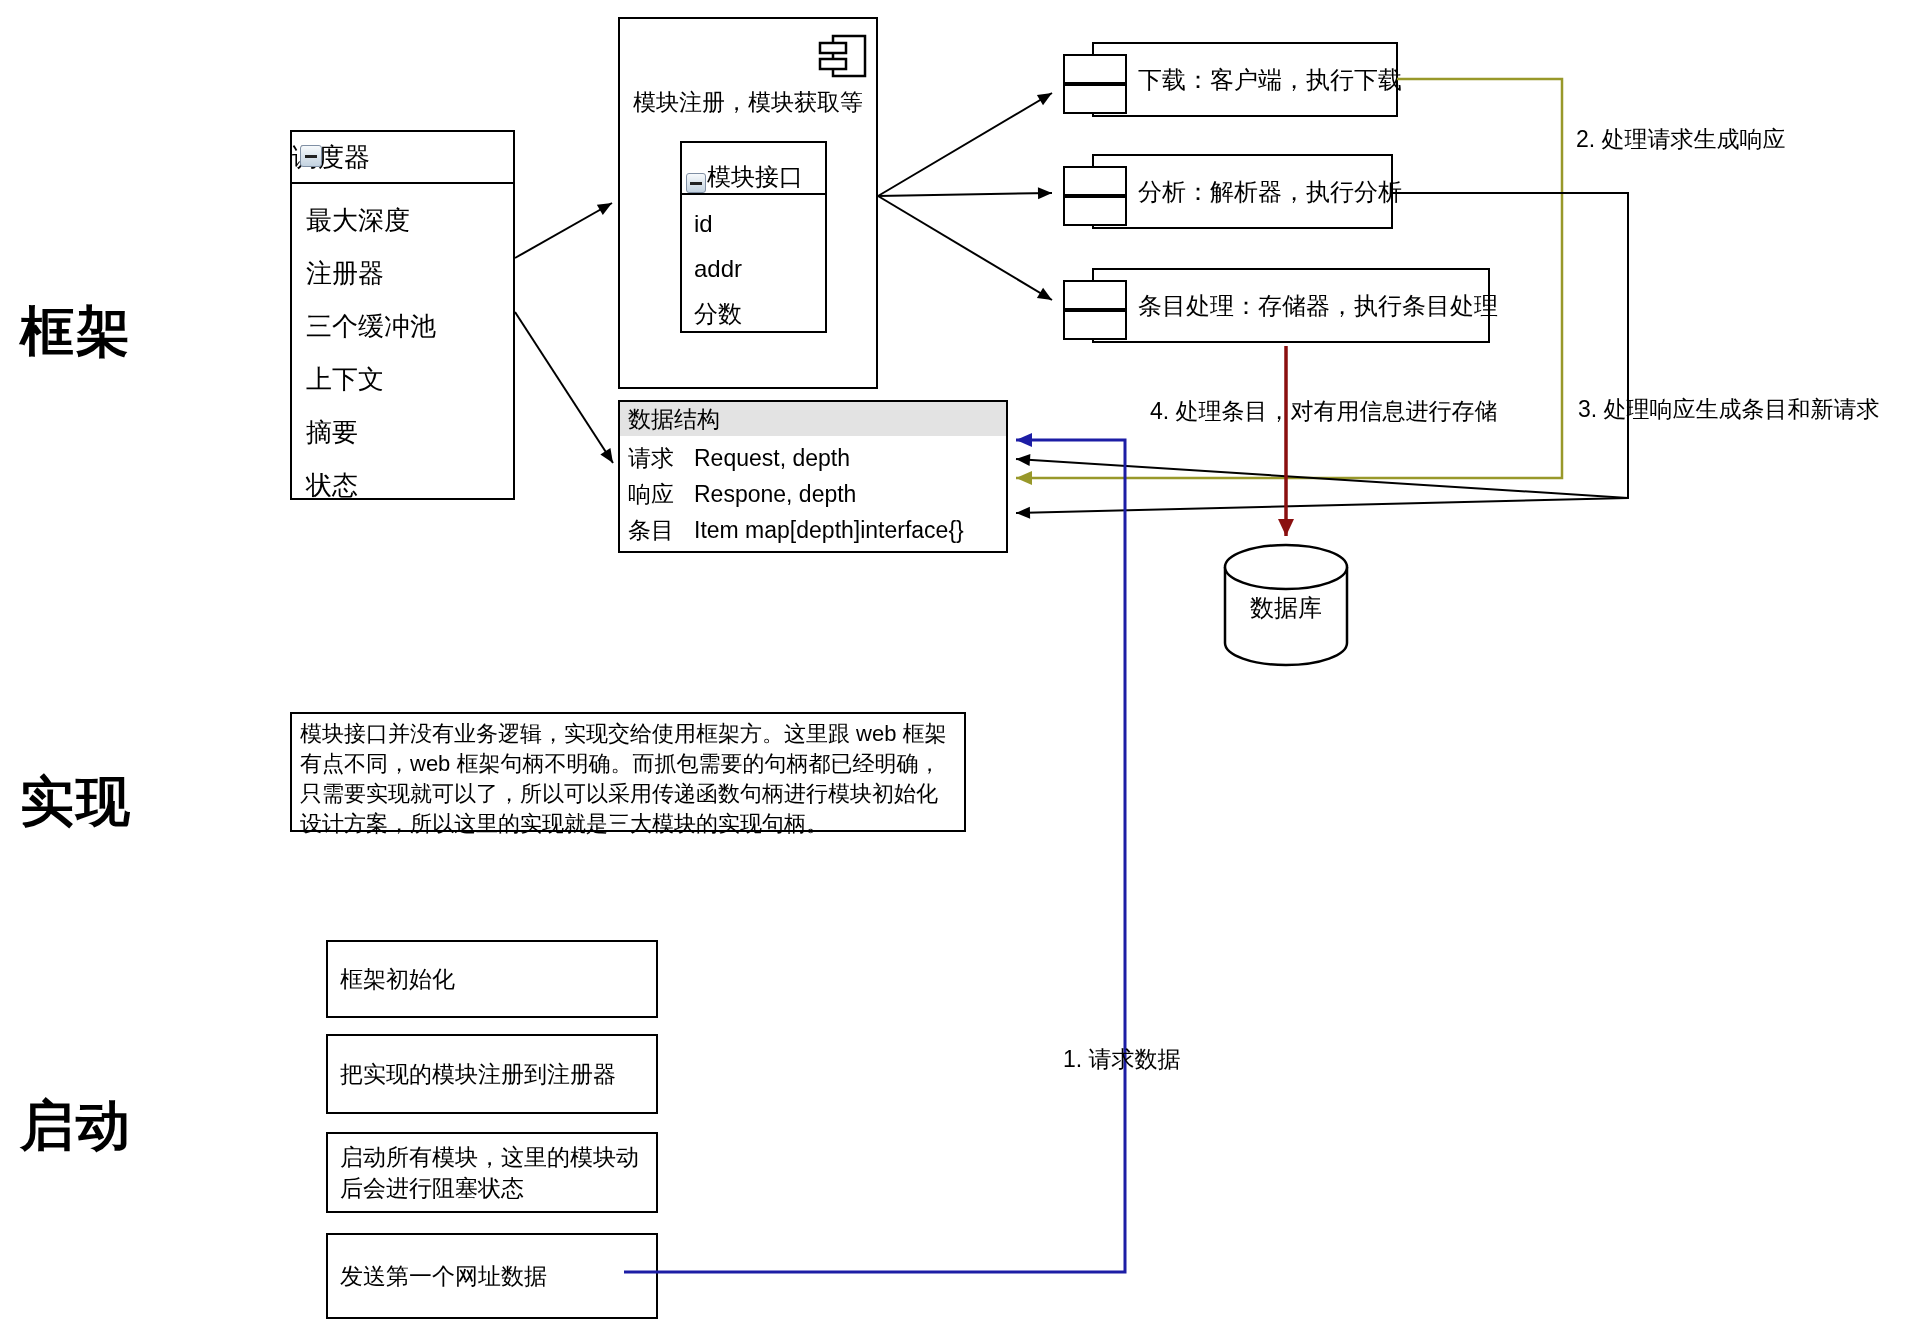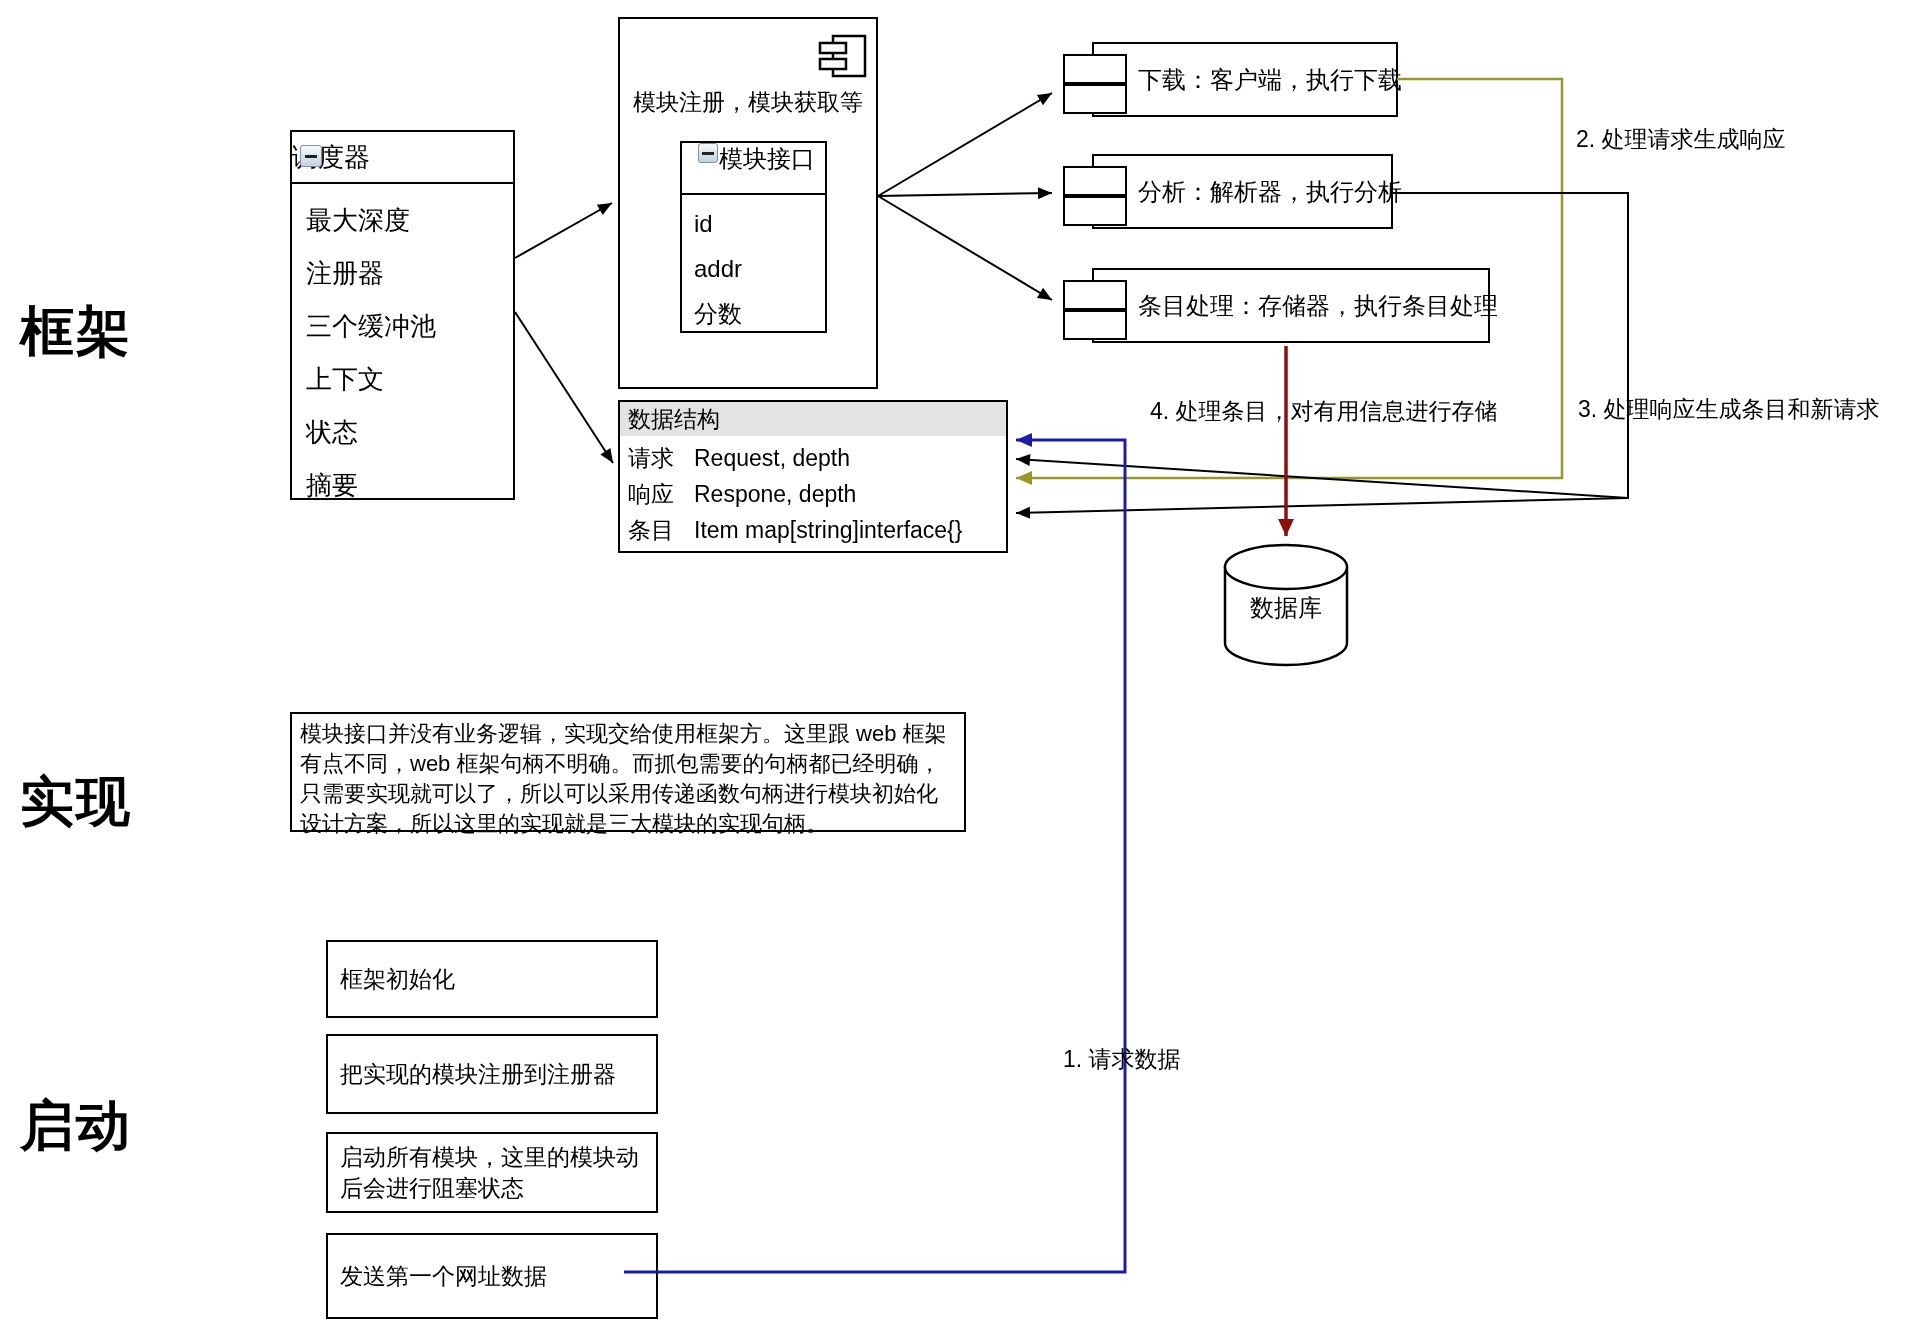--- a/index.html
+++ b/index.html
@@ -10,21 +10,21 @@
   .box{border:2px solid #000;background:#fff;}
   
   .cls-header{height:50px;border-bottom:2px solid #000;display:flex;align-items:center;font-size:26px;position:relative;}
   .minus-icon{width:22px;height:22px;border:1px solid #7f8fa4;border-radius:3px;
      background:linear-gradient(#f7fafc,#c3d2e0);display:inline-flex;align-items:center;justify-content:center;flex:0 0 auto;}
   .minus-icon::after{content:"";width:12px;height:3px;background:#222;display:block;}
   .cls-items{padding:10px 8px 0 14px;font-size:26px;}
   .cls-items .item{line-height:53px;white-space:nowrap;}
   
   .mod-title{position:absolute;top:68px;left:0;right:0;text-align:center;font-size:23px;}
-  .iface-header{height:50px;border-bottom:2px solid #000;display:flex;align-items:flex-start;padding-left:16px;font-size:24px;}
+  .iface-header{height:50px;border-bottom:2px solid #000;display:flex;align-items:flex-end;padding-left:4px;font-size:24px;}
   .iface-fields{padding:6px 0 0 12px;font-size:24px;}
   .iface-fields .item{line-height:45px;}
   
   .ucomp{border:2px solid #000;background:#fff;display:flex;align-items:center;padding-left:44px;font-size:24px;white-space:nowrap;}
   .ucomp .tab{position:absolute;left:-31px;width:60px;height:26px;border:2px solid #000;background:#fff;}
   .tab.t1{top:10px;} .tab.t2{top:40px;}
   
   .ds-header{height:34px;display:flex;align-items:center;padding-left:8px;font-size:23px;}
   .ds-rows{padding:4px 0 0 8px;font-size:23px;}
   .ds-rows .row{line-height:36px;white-space:nowrap;}
@@ -47,22 +47,22 @@
 <div class="abs box" style="left:290px;top:130px;width:225px;height:370px;">
   <div class="cls-header">
     <span class="minus-icon abs" style="left:8px;top:13px;"></span>
     <span>调度器</span>
   </div>
   <div class="cls-items">
     <div class="item">最大深度</div>
     <div class="item">注册器</div>
     <div class="item">三个缓冲池</div>
     <div class="item">上下文</div>
+    <div class="item">摘要</div>
     <div class="item">状态</div>
-    <div class="item">摘要</div>
   </div>
 </div>
 
 <div class="abs box" style="left:618px;top:17px;width:260px;height:372px;">
   <span class="abs" style="right:8px;top:14px;width:50px;height:46px;">
     <svg width="50" height="46" viewBox="0 0 50 46">
       <rect x="15" y="3" width="32" height="40" fill="#fff" stroke="#000" stroke-width="2.5"></rect>
       <rect x="2" y="10" width="26" height="10" fill="#fff" stroke="#000" stroke-width="2.5"></rect>
       <rect x="2" y="26" width="26" height="10" fill="#fff" stroke="#000" stroke-width="2.5"></rect>
     </svg>
@@ -102,21 +102,21 @@
     <span>数据结构</span>
   </div>
   <div class="ds-rows">
     <div class="row">
       <span class="lab">请求</span><span class="val">Request, depth</span>
     </div>
     <div class="row">
       <span class="lab">响应</span><span class="val">Respone, depth</span>
     </div>
     <div class="row">
-      <span class="lab">条目</span><span class="val">Item map[string]interface{}</span>
+      <span class="lab">条目</span><span class="val">Item map[depth]interface{}</span>
     </div>
   </div>
 </div>
 
 <div class="abs note" style="left:290px;top:712px;width:676px;height:120px;">模块接口并没有业务逻辑，实现交给使用框架方。这里跟 web 框架有点不同，web 框架句柄不明确。而抓包需要的句柄都已经明确，只需要实现就可以了，所以可以采用传递函数句柄进行模块初始化设计方案，所以这里的实现就是三大模块的实现句柄。</div>
 
 <div class="abs step-box" style="left:290px;top:940px;width:332px;height:78px;">框架初始化</div>
 <div class="abs step-box" style="left:290px;top:1034px;width:332px;height:80px;">把实现的模块注册到注册器</div>
 <div class="abs step-box" style="left:290px;top:1132px;width:332px;height:81px;">启动所有模块，这里的模块动后会进行阻塞状态</div>
 <div class="abs step-box" style="left:290px;top:1233px;width:332px;height:86px;">发送第一个网址数据</div>

